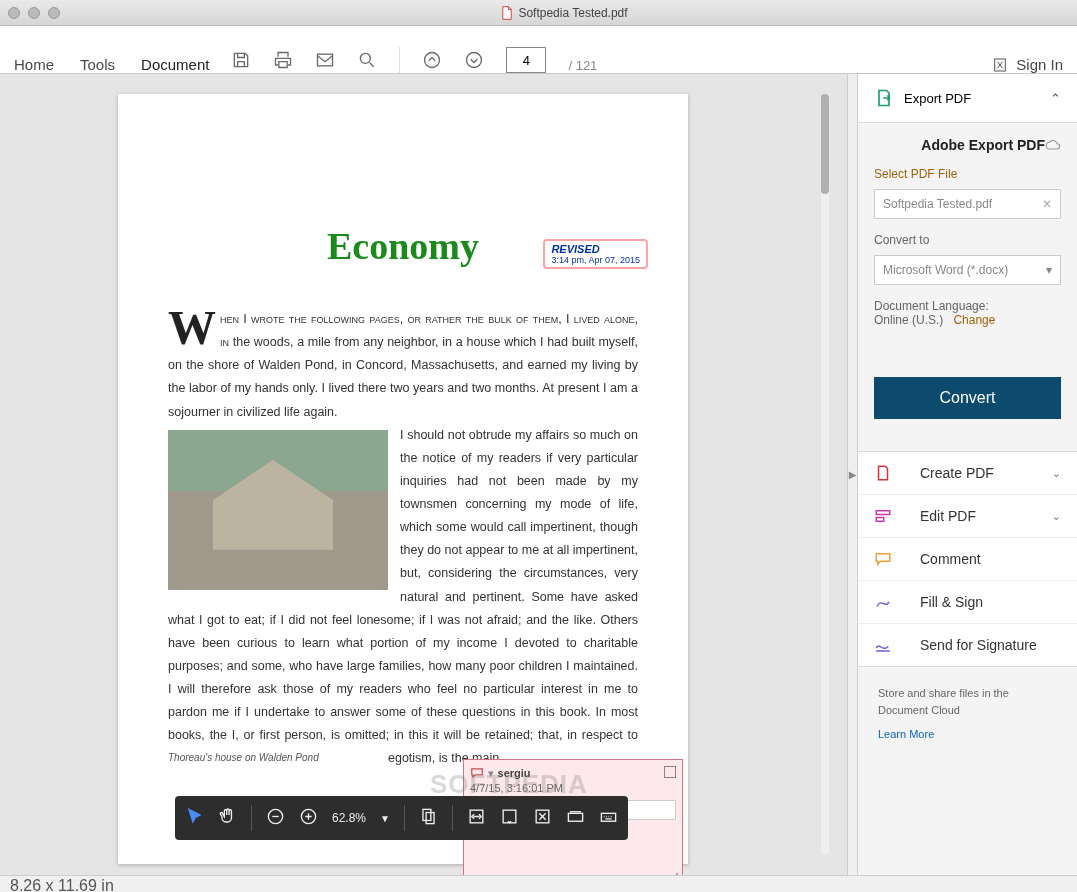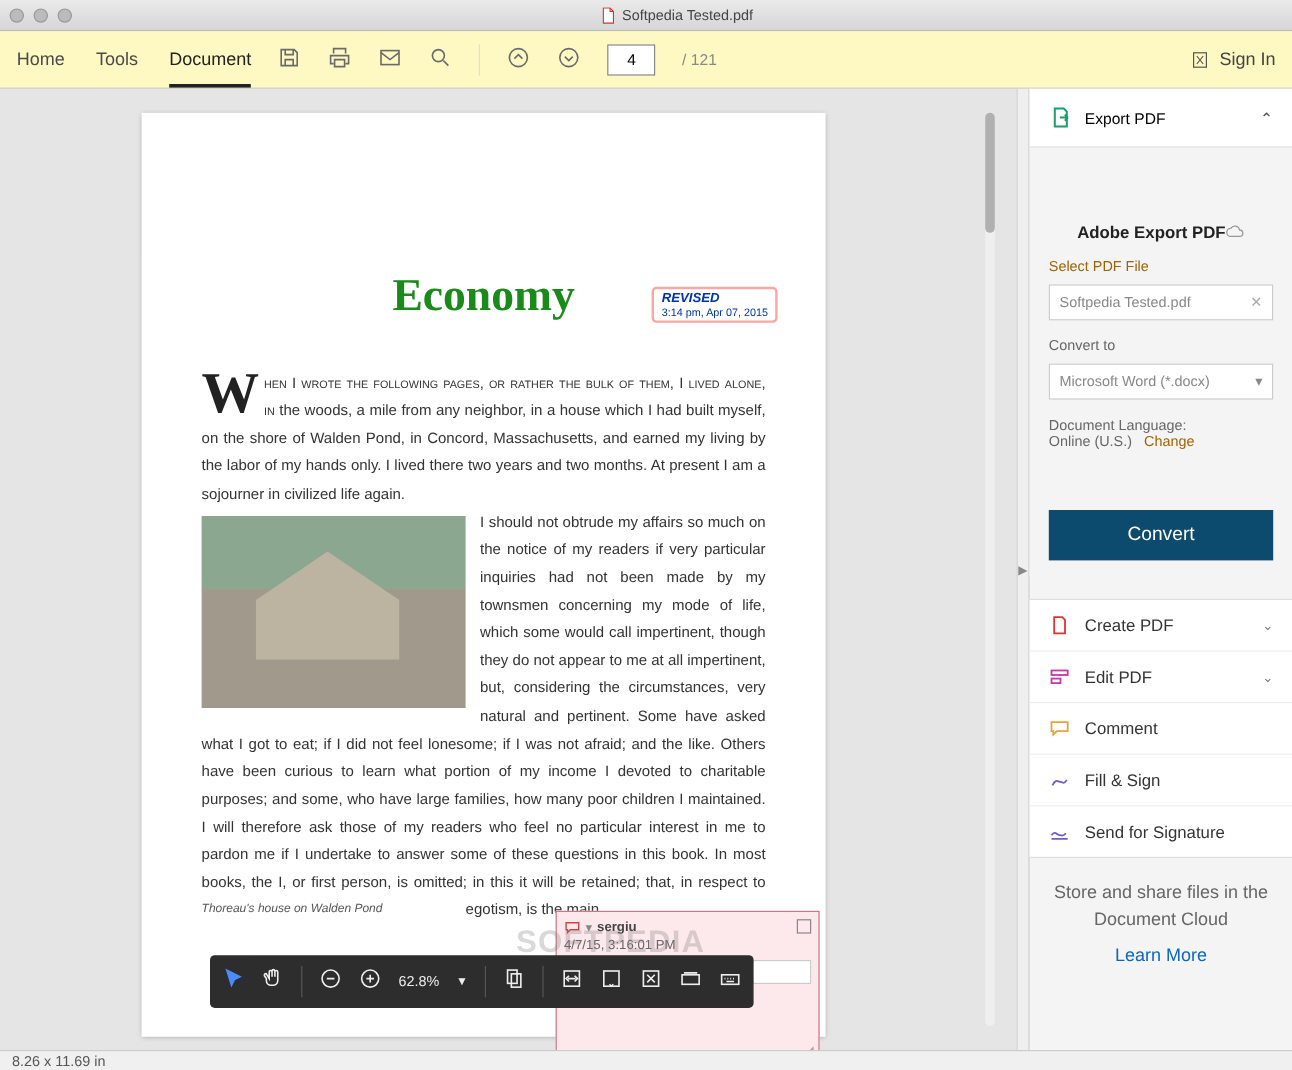--- a/index.html
+++ b/index.html
@@ -4,21 +4,21 @@
 <style>
 * { margin: 0; padding: 0; box-sizing: border-box; font-family: -apple-system, "Helvetica Neue", Arial, sans-serif; }
 body { width: 1077px; height: 892px; background: #e8e8e8; overflow: hidden; position: relative; }
 
 .titlebar { height: 26px; background: linear-gradient(#eaeaea,#d6d6d6); display: flex; align-items: center; padding: 0 8px; border-bottom: 1px solid #bbb; }
 .traffic-lights { display: flex; gap: 8px; }
 .traffic-lights span { width: 12px; height: 12px; border-radius: 50%; background: #bbb; border: 1px solid #999; }
 .titlebar-title { flex: 1; text-align: center; font-size: 12px; color: #444; display: flex; align-items: center; justify-content: center; gap: 5px; }
 .titlebar-title svg { width: 12px; height: 14px; }
 
-.toolbar { height: 48px; background: #fef9c3; border-bottom: 1px solid #c9c9c9; display: flex; align-items: center; padding: 0 14px; gap: 22px; font-size: 15px; color: #4a4a4a; }
+.toolbar { height: 48px; background: #ffffff; border-bottom: 1px solid #c9c9c9; display: flex; align-items: flex-end; padding: 0 14px; gap: 22px; font-size: 15px; color: #4a4a4a; }
 .toolbar .tabs { display: flex; gap: 26px; }
 .toolbar .tab { cursor: pointer; }
 .toolbar .tab.active { color: #222; border-bottom: 3px solid #222; padding-bottom: 12px; margin-bottom: -15px; font-weight: 500; }
 .toolbar .sep { width: 1px; height: 26px; background: #ddd; }
 .toolbar .icon-btn svg { width: 20px; height: 20px; stroke: #6a6a6a; fill: none; stroke-width: 1.6; }
 .toolbar .icon-btn { cursor: pointer; }
 .page-input { width: 40px; height: 26px; border: 1px solid #888; text-align: center; font-size: 13px; }
 .page-total { font-size: 13px; color: #888; }
 .signin { margin-left: auto; display: flex; align-items: center; gap: 8px; font-size: 15px; color: #444; }
 .signin svg { width: 16px; height: 16px; }
@@ -56,35 +56,35 @@
 .vscroll { position:absolute; right:18px; top:20px; width:8px; height:95%; background:#efefef; border-radius:4px; }
 .vscroll .thumb { width:8px; height:100px; background:#b0b0b0; border-radius:4px; }
 
 .side-expand { width:10px; background:#efefef; border-left:1px solid #ccc; display:flex; align-items:center; justify-content:center; font-size:10px; color:#888; }
 
 .right-panel { width: 220px; background: #f4f4f4; border-left: 1px solid #cfcfcf; display:flex; flex-direction:column; font-size:13px; }
 .rp-header { background:#fff; padding: 14px 16px; border-bottom:1px solid #dcdcdc; display:flex; align-items:center; gap:10px; position:relative; }
 .rp-header svg { width:20px; height:20px; }
 .rp-header .chev { margin-left:auto; color:#555; }
 .rp-body { background:#f4f4f4; padding: 14px 16px; color:#555; font-size:12px; }
-.rp-body .title-row { display:flex; justify-content:center; align-items:center; color:#222; font-size:14px; font-weight:600;margin-top:48px; }
+.rp-body .title-row { display:flex; justify-content:flex-end; align-items:center; color:#222; font-size:14px; font-weight:600; }
 .rp-body .sub { margin-top:6px; line-height:1.4; }
 .rp-body .link { color:#a16207; margin-top:14px; cursor:pointer; }
 .rp-field { margin-top:8px; background:#fff; border:1px solid #ccc; height:30px; display:flex; align-items:center; padding:0 8px; color:#888; font-size:12px; justify-content:space-between; }
 .rp-label { margin-top:14px; color:#666; }
 .rp-lang { margin-top:14px; color:#666; }
 .rp-convert { margin-top:50px; background:#0c4a6e; color:#fff; text-align:center; padding:12px 0; font-size:16px; cursor:pointer; }
 .rp-tools { background:#fff; margin-top:18px; border-top:1px solid #ddd; border-bottom:1px solid #ddd; }
-.rp-tool { display:flex; align-items:center; gap:12px; padding:12px 16px; color:#333; font-size:14px; border-bottom:1px solid #eee; cursor:pointer; position:relative; }
+.rp-tool { display:flex; align-items:center; gap:28px; padding:12px 16px; color:#333; font-size:14px; border-bottom:1px solid #eee; cursor:pointer; position:relative; }
 .rp-tool svg { width:18px; height:18px; }
 .rp-tool .chev { margin-left:auto; color:#777; font-size:11px; }
-.rp-footer { text-align:center; font-size:15px; color:#666; padding:18px 20px 6px; line-height:1.5; }
+.rp-footer { text-align:left; font-size:11px; color:#666; padding:18px 20px 6px; line-height:1.5; }
 .rp-footer .learn { color:#0a66c2; cursor:pointer; margin-top:8px; display:block; }
 
-.statusbar { height:17px; background:#f0f0f0; border-top:1px solid #ccc; font-size:12px; color:#555; padding:1px 10px; }
+.statusbar { height:17px; background:#f0f0f0; border-top:1px solid #ccc; font-size:16px; color:#555; padding:1px 10px; }
 
 .watermark { position:absolute; left:430px; bottom:75px; color:rgba(120,120,120,.28); font-size:26px; font-weight:bold; letter-spacing:1px; pointer-events:none; }
 </style>
 </head>
 <body>
 
 <div class="titlebar">
   <div class="traffic-lights">
     <span></span>
     <span></span>

